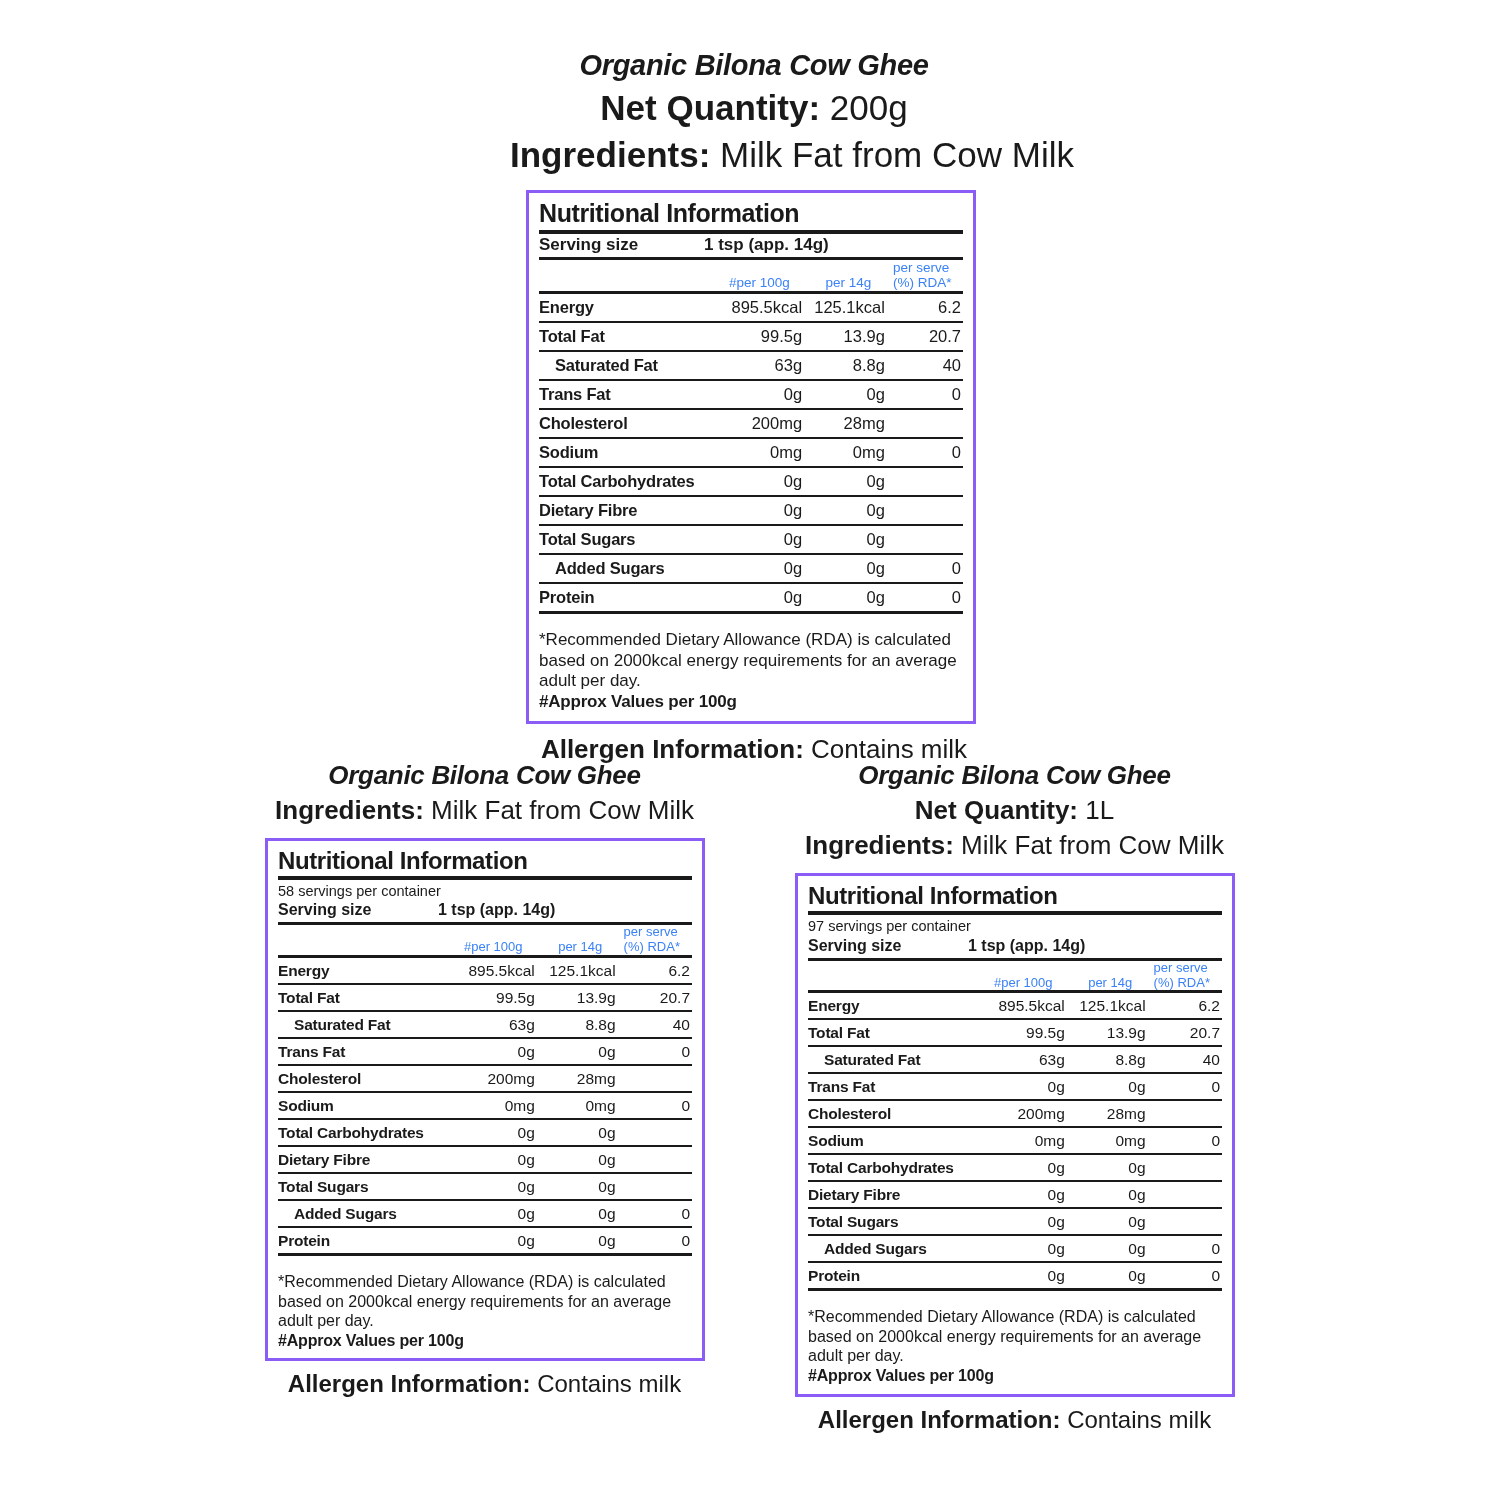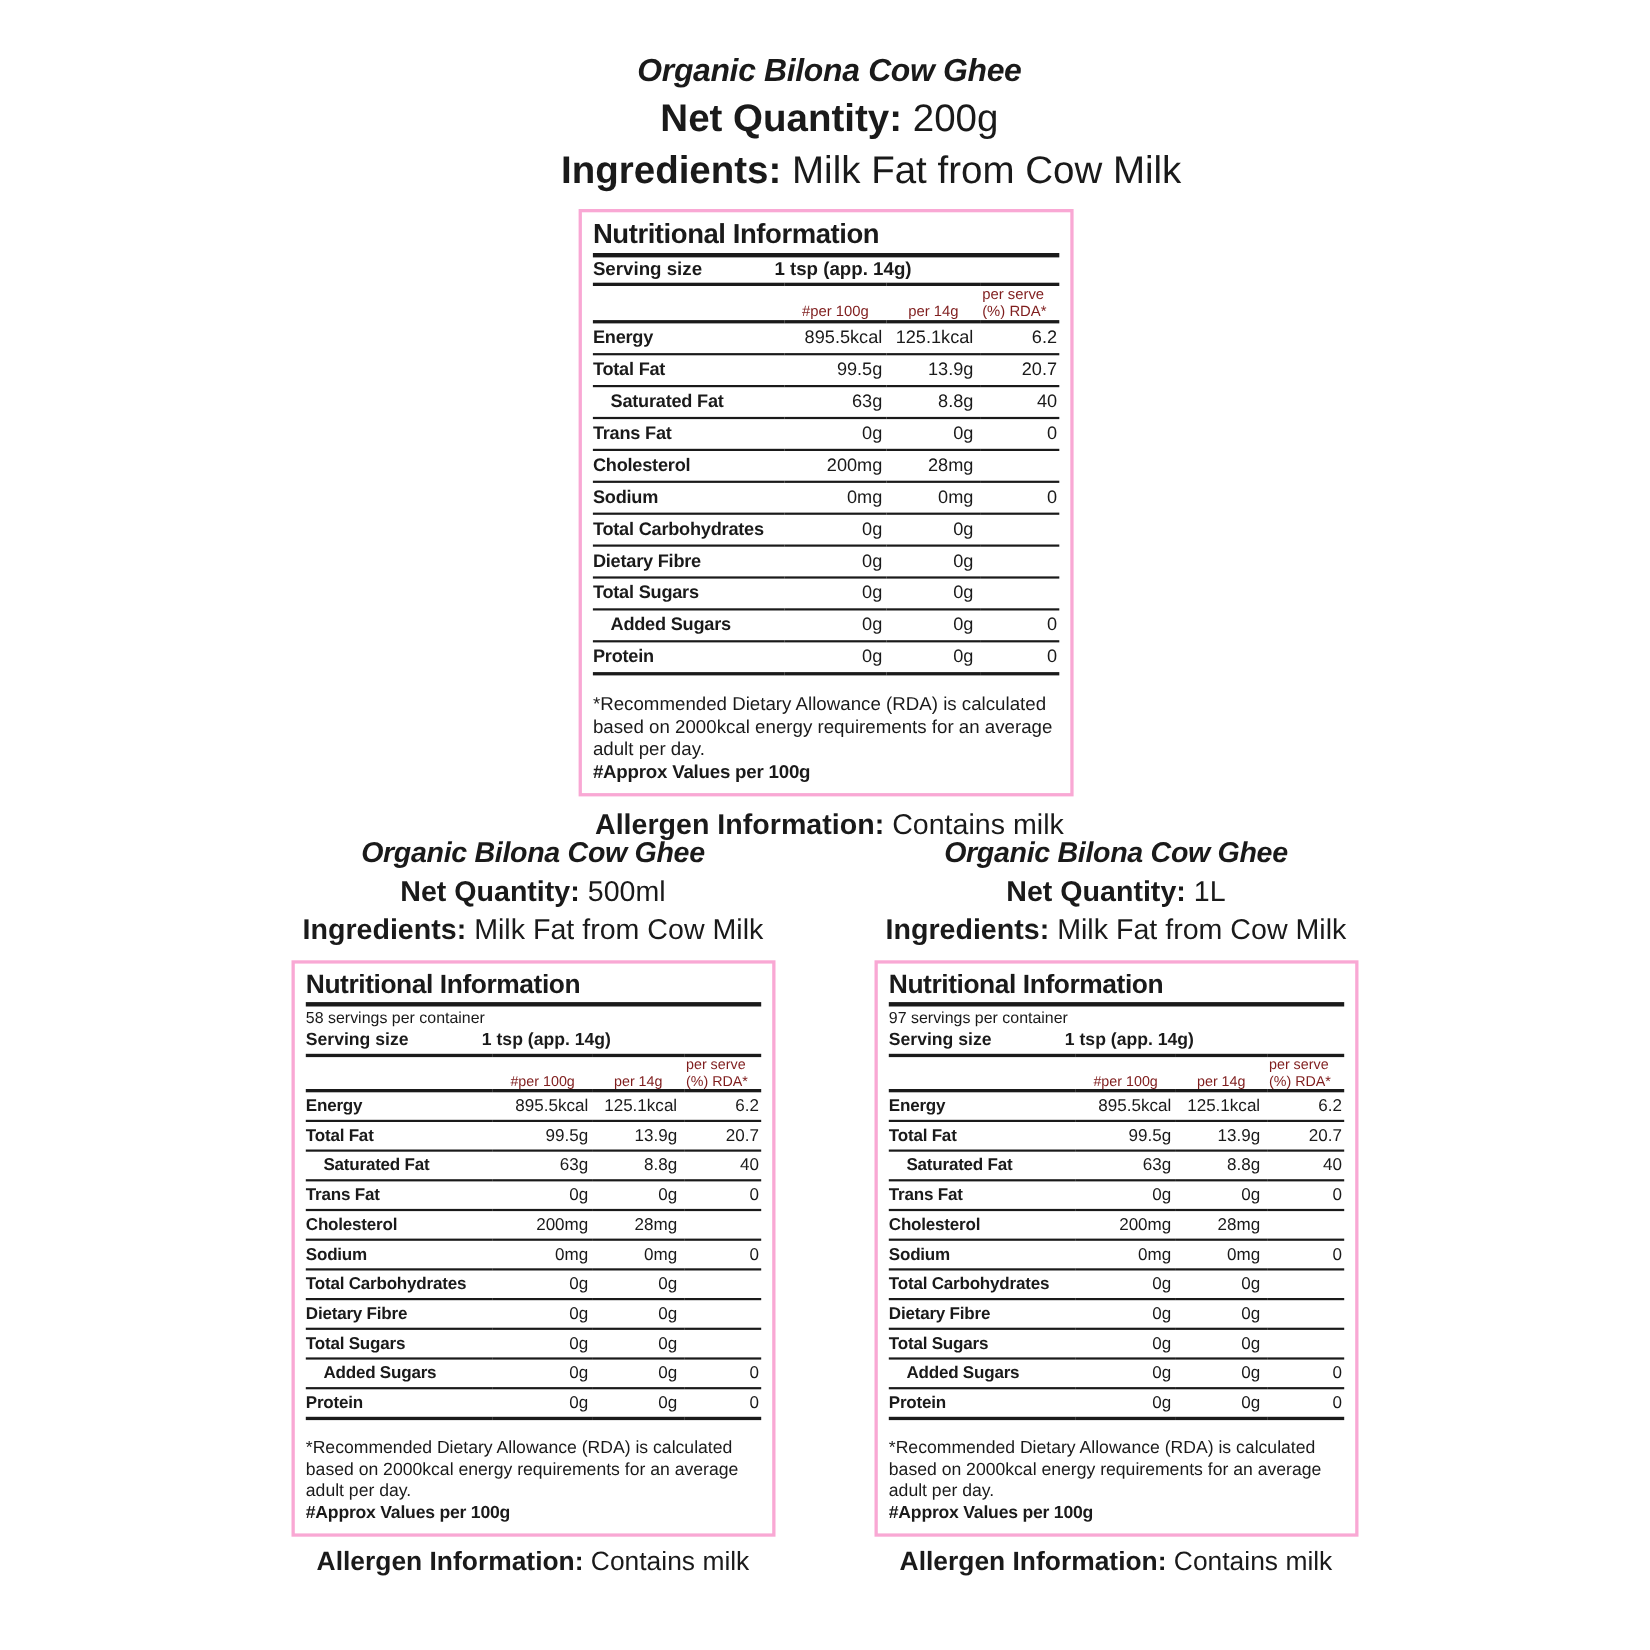--- a/index.html
+++ b/index.html
@@ -25,21 +25,21 @@
   }
   .head-line {
     line-height: 1.2;
     white-space: nowrap;
   }
   .head-line .lbl { font-weight: bold; }
   .head-line .val { font-weight: normal; }
 
   
   .nutri-box {
-    border: 3px solid #f9a8d4;
+    border: 3px solid #8b5cf6;
     background: #fff;
     width: 100%;
   }
   .nutri-inner { padding: 7px 10px 8px 10px; }
 
   .nf-title {
     font-weight: bold;
     letter-spacing: -0.4px;
     line-height: 1.1;
     padding-bottom: 2px;
@@ -59,21 +59,21 @@
 
   
   table.nf { width: 100%; border-collapse: collapse; table-layout: fixed; }
   table.nf td { vertical-align: bottom; padding: 0; }
 
   .colhead td { padding-top: 3px; padding-bottom: 2px; }
   .colhead .ch {
     text-align: center;
     line-height: 1.15;
     font-weight: normal;
-    color: #7f1d1d;
+    color: #3b82f6;
   }
   .colhead .ch.rda { text-align: left; padding-left: 2px; }
 
   tr.nrow td { border-top: 2px solid #1a1a1a; }
   tr.nrow.first td { border-top: 3px solid #1a1a1a; }
   tr.nrow td.nm {
     font-weight: bold;
     text-align: left;
     letter-spacing: -0.2px;
   }
@@ -250,24 +250,20 @@
 
     <div class="allergen">
       <span class="lbl">Allergen Information:</span>
       <span class="val">Contains milk</span>
     </div>
   </section>
 
   <section class="panel panel-bottom" id="panel-left">
     <div class="panel-head">
       <div class="prod-title">Organic Bilona Cow Ghee</div>
-      <div class="head-line">
-        <span class="lbl">Net Quantity:</span>
-        <span class="val">500ml</span>
-      </div>
       <div class="head-line">
         <span class="lbl">Ingredients:</span>
         <span class="val">Milk Fat from Cow Milk</span>
       </div>
     </div>
 
     <div class="nutri-box">
       <div class="nutri-inner">
         <div class="nf-title">Nutritional Information</div>
         <div class="rule-thick"></div>

